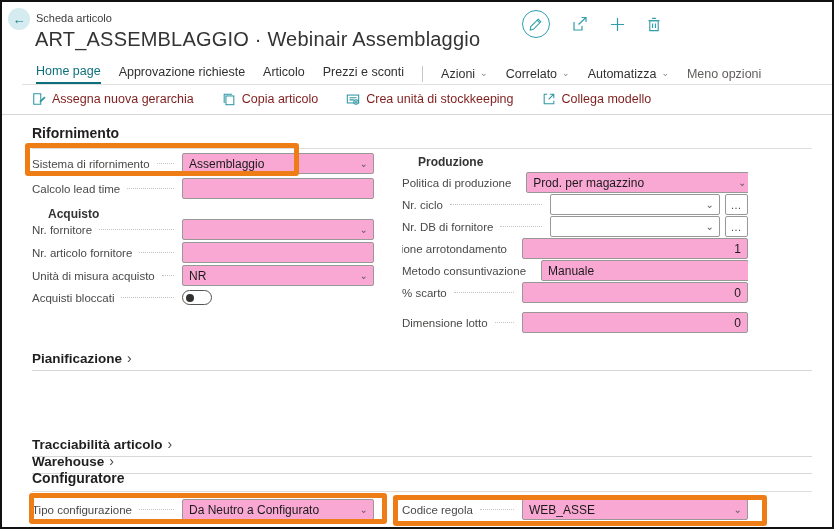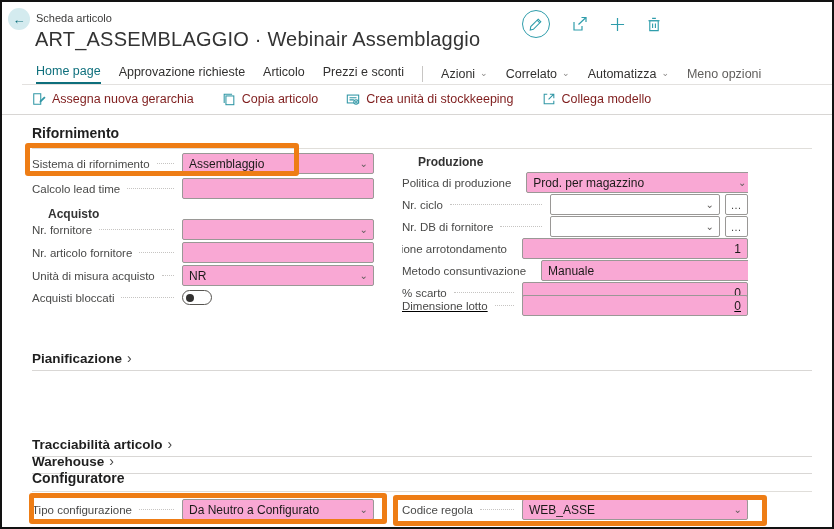--- a/index.html
+++ b/index.html
@@ -289,21 +289,21 @@
         <span class="chev">⌄</span>
       </span>
     </div>
     <div class="frow" style="top:133px;">
       <span class="flabel">% scarto</span>
       <span class="leader"></span>
       <span class="finput num">
         <span class="fval">0</span>
       </span>
     </div>
-    <div class="frow" style="top:146px;text-decoration:underline;">
+    <div class="frow" style="top:163px;">
       <span class="flabel">Dimensione lotto</span>
       <span class="leader"></span>
       <span class="finput num">
         <span class="fval">0</span>
       </span>
     </div>
   </div>
 
   <div class="col col-right">
     

